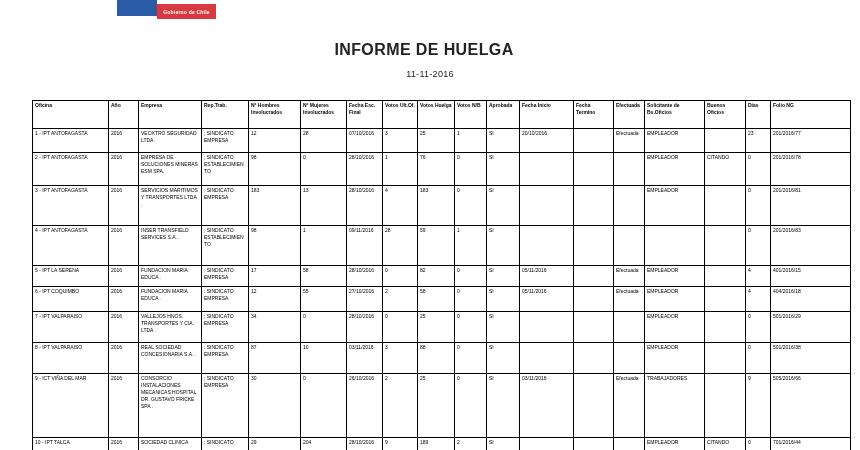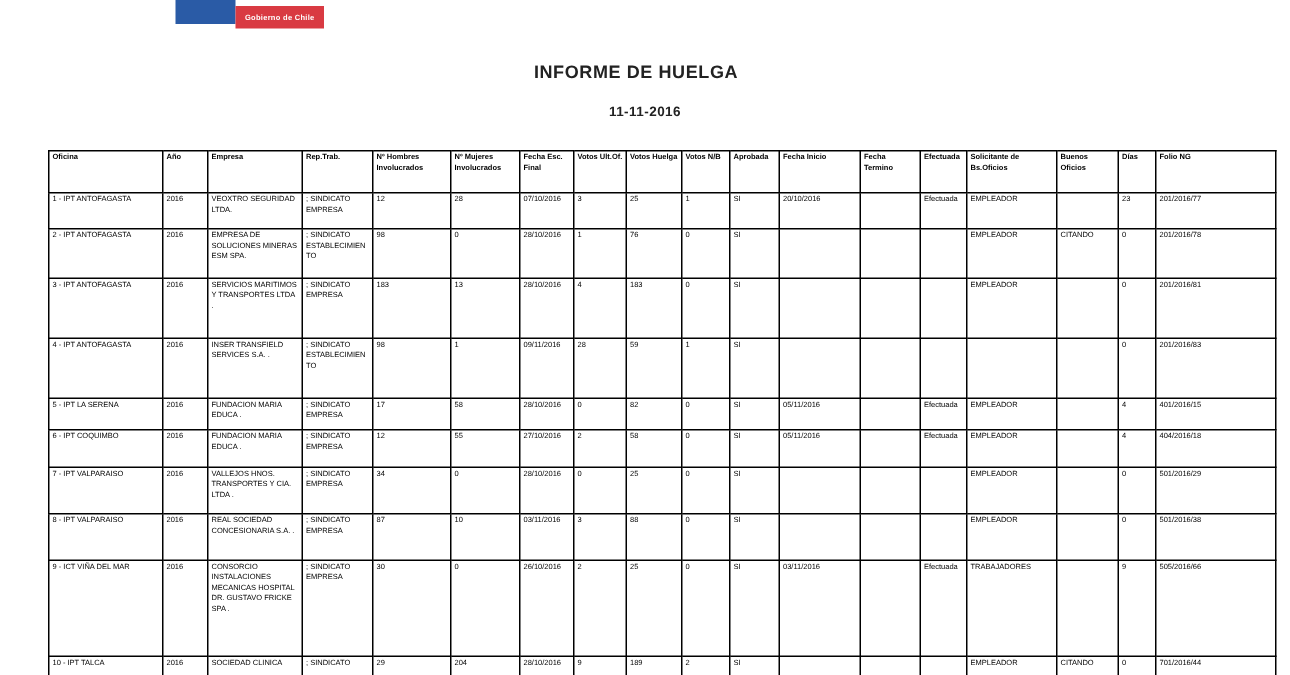--- a/index.html
+++ b/index.html
@@ -9,23 +9,23 @@
 
   
   .logo { position:absolute; left:117px; top:0; }
   .logo-blue { position:absolute; left:0; top:0; width:40px; height:16px; background:#2a5ba6; }
   .logo-red  { position:absolute; left:40px; top:4px; width:59px; height:15px; background:#d93a42;
                color:#fff; font-size:5px; font-weight:bold; display:flex; align-items:center;
                justify-content:center; white-space:nowrap; letter-spacing:.2px; }
 
   
   .report-title { position:absolute; top:41px; left:0; width:848px; text-align:center;
-                  font-size:12px; font-weight:bold; color:#222; letter-spacing:.4px; }
+                  font-size:16px; font-weight:bold; color:#222; letter-spacing:.4px; }
   .report-date  { position:absolute; top:69px; left:0; width:860px; text-align:center;
-                  font-size:9px; font-weight:bold; color:#222; letter-spacing:.3px; }
+                  font-size:9px; font-weight:normal; color:#222; letter-spacing:.3px; }
 
   
   table.report { position:absolute; left:32px; top:100px; width:818px;
                  border-collapse:collapse; table-layout:fixed;
                  font-size:5px; line-height:7px; color:#000; }
   table.report th, table.report td {
       border:1px solid #000; vertical-align:top; text-align:left;
       padding:1px 2px; word-wrap:break-word; overflow:hidden; }
   table.report th { font-weight:bold; height:28px; }
 </style>

